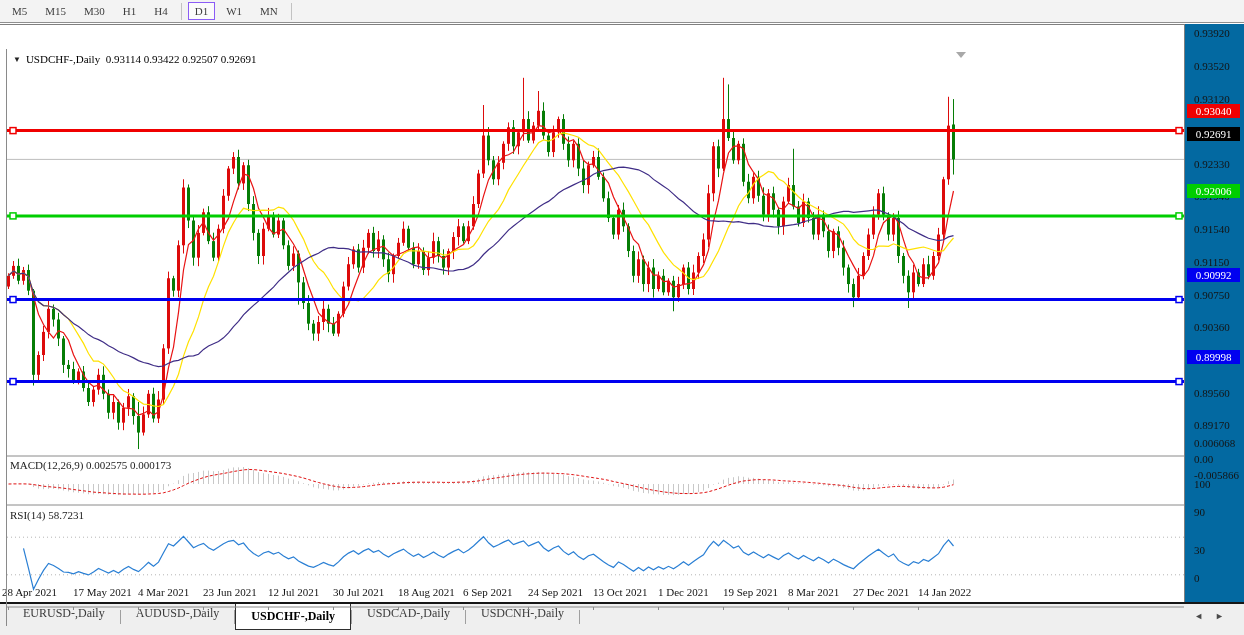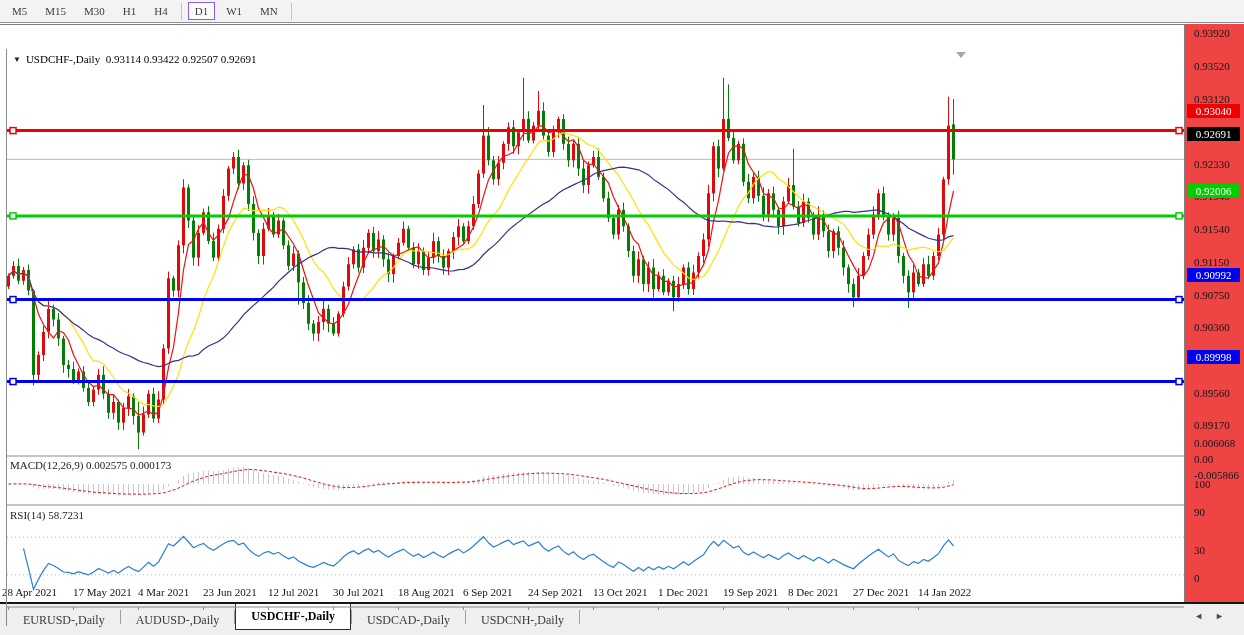--- a/index.html
+++ b/index.html
@@ -13,30 +13,30 @@
   .tf-btn.active{background:#fbfbfb;border:1px solid #8b5cf6;}
   .tf-sep{width:1px;height:17px;background:#c2c2c2;margin:0 4px;}
   
   .chart-window{position:absolute;left:0;top:24px;width:1244px;height:578px;background:#fff;border-top:1px solid #7f7f7f;}
   .left-edge{position:absolute;left:6px;top:24px;width:1px;height:577px;background:#8a8a8a;z-index:6;}
   .chart-title{position:absolute;left:13px;top:28px;font-size:11px;color:#000;z-index:10;white-space:nowrap;}
   .chart-title .tri{font-size:8px;vertical-align:1px;margin-right:5px;color:#222;}
   .pane-label{position:absolute;left:10px;font-size:11px;color:#1b1b1b;z-index:10;white-space:nowrap;}
   svg{position:absolute;left:7px;top:24px;z-index:2;}
   
-  .axis-col{position:absolute;left:1184px;top:24px;width:60px;height:578px;background:#ef4444;border-left:1px solid #7f7f7f;z-index:4;}
+  .axis-col{position:absolute;left:1184px;top:24px;width:60px;height:578px;background:#0369a1;border-left:1px solid #7f7f7f;z-index:4;}
   .tick{position:absolute;left:9px;height:14px;line-height:14px;font-size:11px;color:#141414;white-space:nowrap;}
   .badge{position:absolute;left:2px;width:53px;height:14px;line-height:14px;font-size:11px;color:#fff;
          text-align:center;z-index:5;}
   
   .date-label{position:absolute;top:586px;font-size:11px;color:#141414;z-index:4;white-space:nowrap;}
   
   .tabbar{position:absolute;left:0;top:602px;width:1244px;height:33px;background:#efefef;border-top:2px solid #161616;}
   .tabs{position:absolute;left:8px;top:0;height:26px;display:flex;align-items:stretch;}
-  .tab{font-size:12px;color:#3a3a3a;padding:9px 15px 0 15px;cursor:default;white-space:nowrap;}
+  .tab{font-size:12px;color:#3a3a3a;padding:2px 15px 0 15px;cursor:default;white-space:nowrap;}
   .tab.active{background:#ffffff;border:1px solid #2e2e2e;border-top:none;font-weight:bold;color:#000;padding-top:5px;}
   .tab-sep{width:1px;height:14px;background:#9f9f9f;margin-top:6px;}
   .tab-arrows{position:absolute;right:8px;top:7px;z-index:5;color:#4a4a4a;font-size:9px;letter-spacing:12px;}
   .tab-arrows span{cursor:default;}
 </style>
 </head>
 <body>
 
 <div class="screen">
 
@@ -719,21 +719,21 @@
       <div class="date-label" style="left: 138px;">4 Mar 2021</div>
       <div class="date-label" style="left: 203px;">23 Jun 2021</div>
       <div class="date-label" style="left: 268px;">12 Jul 2021</div>
       <div class="date-label" style="left: 333px;">30 Jul 2021</div>
       <div class="date-label" style="left: 398px;">18 Aug 2021</div>
       <div class="date-label" style="left: 463px;">6 Sep 2021</div>
       <div class="date-label" style="left: 528px;">24 Sep 2021</div>
       <div class="date-label" style="left: 593px;">13 Oct 2021</div>
       <div class="date-label" style="left: 658px;">1 Dec 2021</div>
       <div class="date-label" style="left: 723px;">19 Sep 2021</div>
-      <div class="date-label" style="left: 788px;">8 Dec 2021</div>
+      <div class="date-label" style="left: 788px;">8 Mar 2021</div>
       <div class="date-label" style="left: 853px;">27 Dec 2021</div>
       <div class="date-label" style="left: 918px;">14 Jan 2022</div>
     </div>
 
   <div class="tabbar">
     <div class="tabs" id="tabs">
         <div class="tab">EURUSD-,Daily</div>
         <div class="tab-sep"></div>
         <div class="tab">AUDUSD-,Daily</div>
         <div class="tab-sep"></div>

